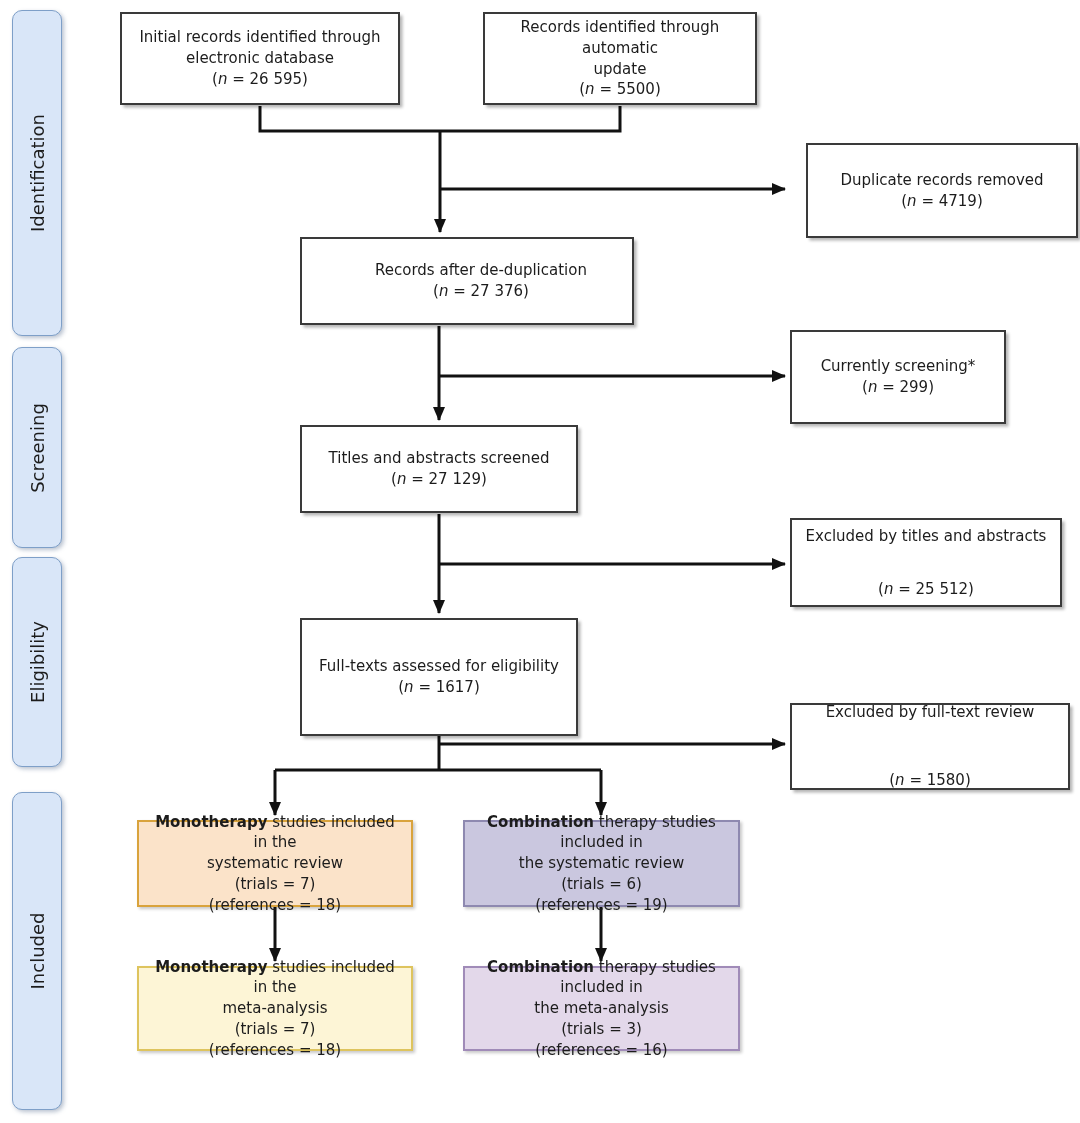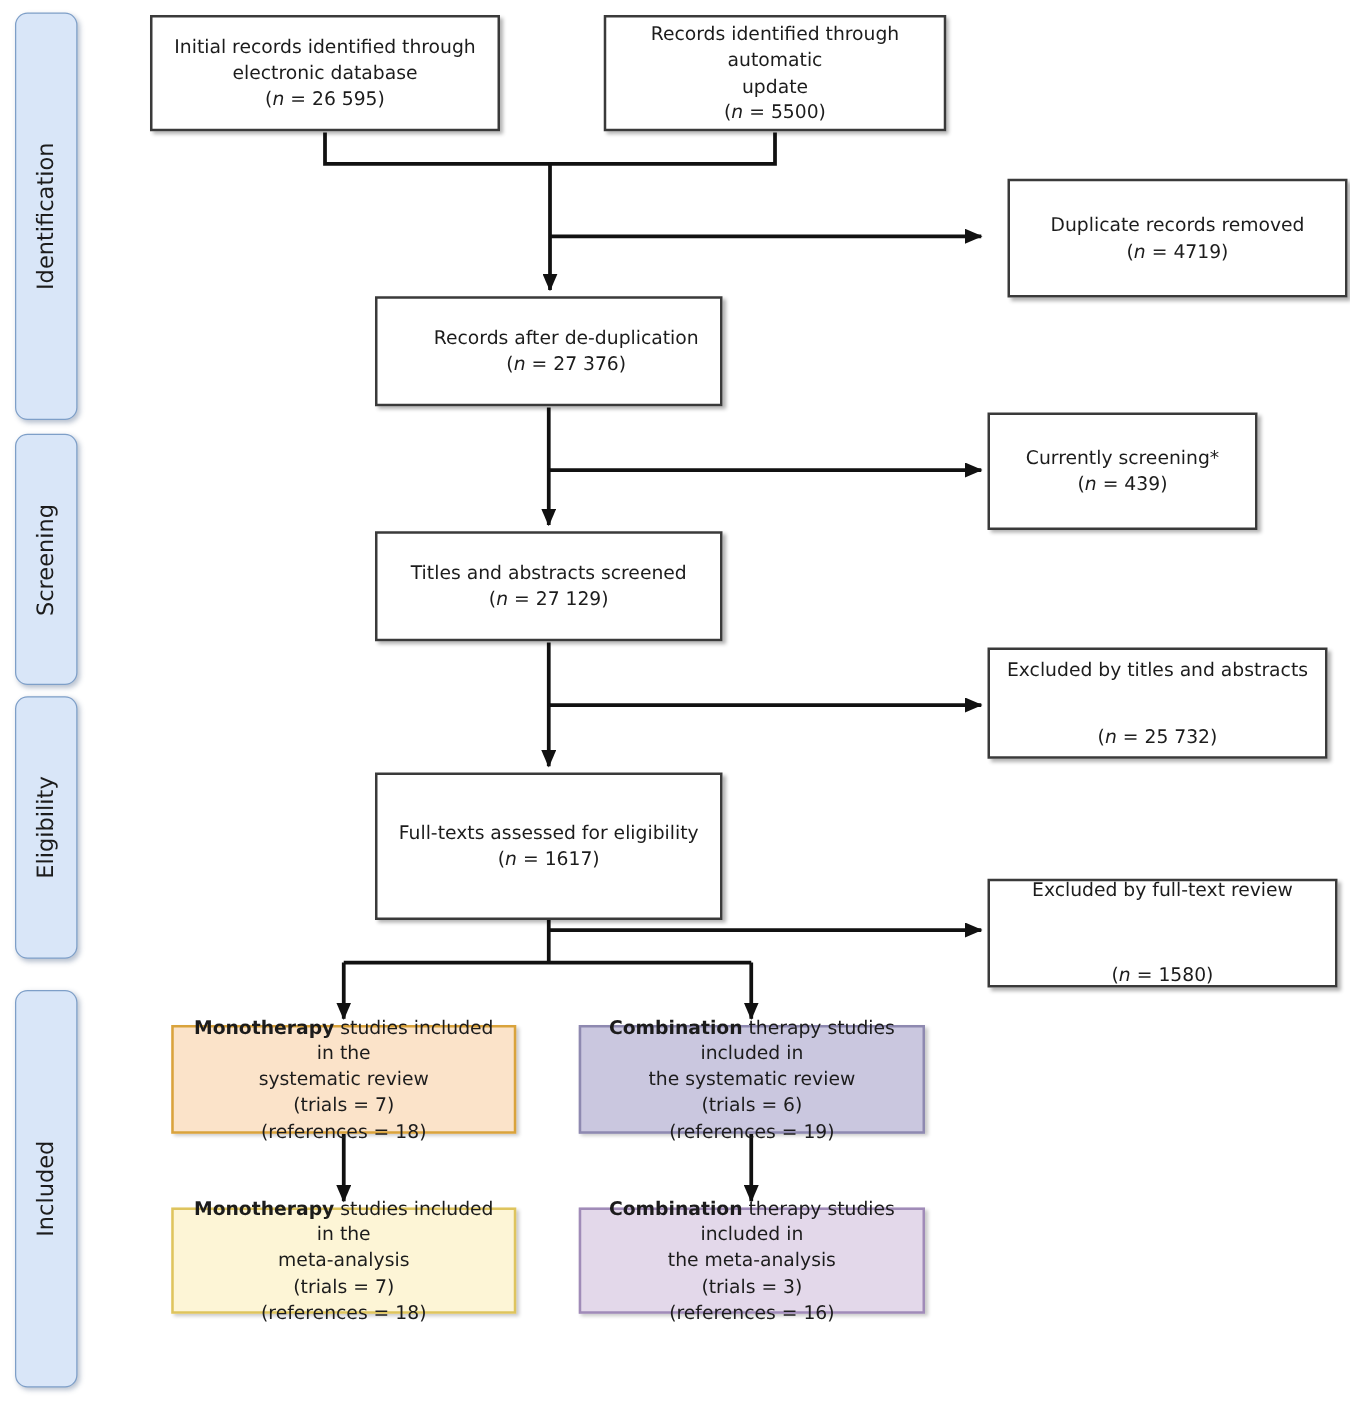--- a/index.html
+++ b/index.html
@@ -61,21 +61,21 @@
     <div class="ln">electronic database</div>
     <div class="ln"><span>(</span><i>n</i><span> = 26 595)</span></div>
   </div>
 
   <div class="box white" style="left:483px;top:12px;width:274px;height:93px;">
     <div class="ln">Records identified through automatic</div>
     <div class="ln">update</div>
     <div class="ln"><span>(</span><i>n</i><span> = 5500)</span></div>
   </div>
 
-  <div class="box white" style="left:300px;top:237px;width:278px;height:88px;padding-left:36px;">
+  <div class="box white" style="left:300px;top:237px;width:334px;height:88px;padding-left:36px;">
     <div class="ln">Records after de-duplication</div>
     <div class="ln"><span>(</span><i>n</i><span> = 27 376)</span></div>
   </div>
 
   <div class="box white" style="left:300px;top:425px;width:278px;height:88px;">
     <div class="ln">Titles and abstracts screened</div>
     <div class="ln"><span>(</span><i>n</i><span> = 27 129)</span></div>
   </div>
 
   <div class="box white" style="left:300px;top:618px;width:278px;height:118px;">
@@ -83,26 +83,26 @@
     <div class="ln"><span>(</span><i>n</i><span> = 1617)</span></div>
   </div>
 
   <div class="box white" style="left:790px;top:143px;width:272px;height:95px;margin-left:16px;">
     <div class="ln">Duplicate records removed</div>
     <div class="ln"><span>(</span><i>n</i><span> = 4719)</span></div>
   </div>
 
   <div class="box white" style="left:790px;top:330px;width:216px;height:94px;">
     <div class="ln">Currently screening*</div>
-    <div class="ln"><span>(</span><i>n</i><span> = 439)</span></div>
+    <div class="ln"><span>(</span><i>n</i><span> = 299)</span></div>
   </div>
 
   <div class="box white" style="left:790px;top:518px;width:272px;height:89px;gap:32px;">
     <div class="ln">Excluded by titles and abstracts</div>
-    <div class="ln"><span>(</span><i>n</i><span> = 25 732)</span></div>
+    <div class="ln"><span>(</span><i>n</i><span> = 25 512)</span></div>
   </div>
 
   <div class="box white" style="left:790px;top:703px;width:280px;height:87px;gap:47px;">
     <div class="ln">Excluded by full-text review</div>
     <div class="ln"><span>(</span><i>n</i><span> = 1580)</span></div>
   </div>
 
   <div class="box colored" style="left: 137px; top: 820px; width: 276px; height: 87px; background: rgb(251, 227, 201); border-color: rgb(217, 163, 60);">
     <div class="ln"><b>Monotherapy</b><span> studies included in the</span></div>
     <div class="ln">systematic review</div>

